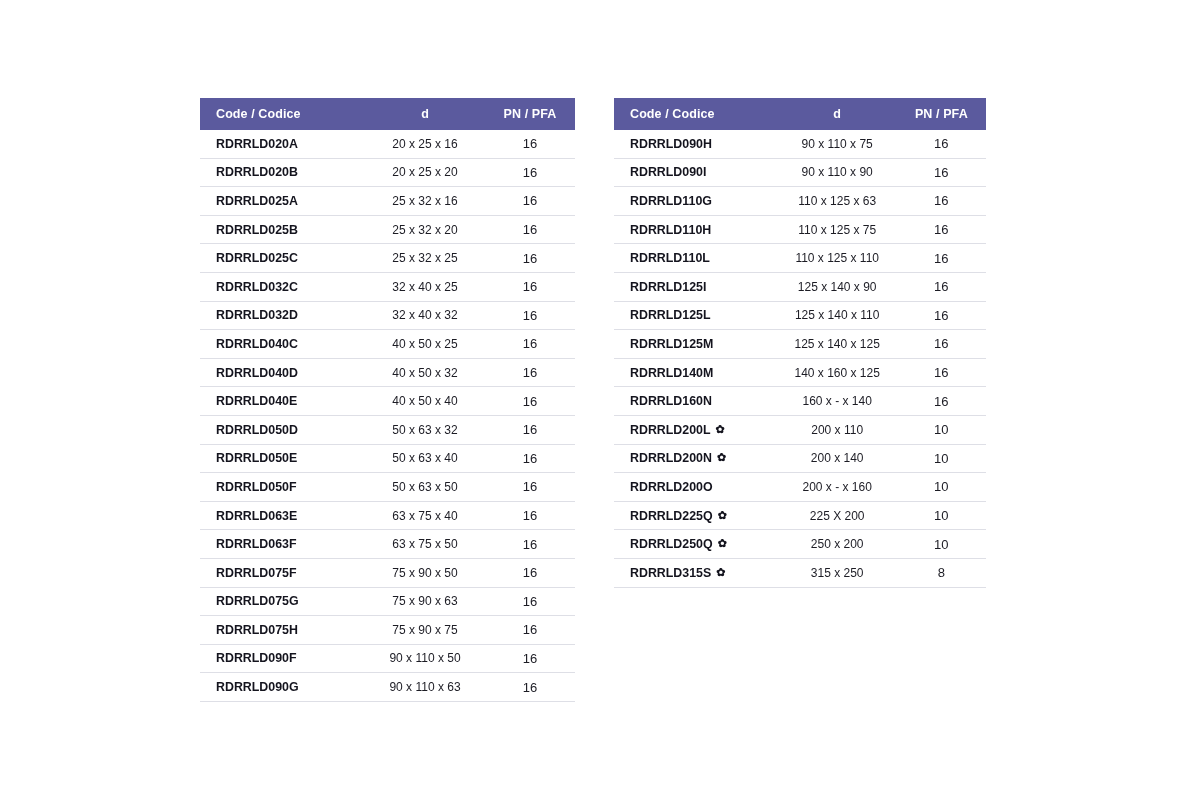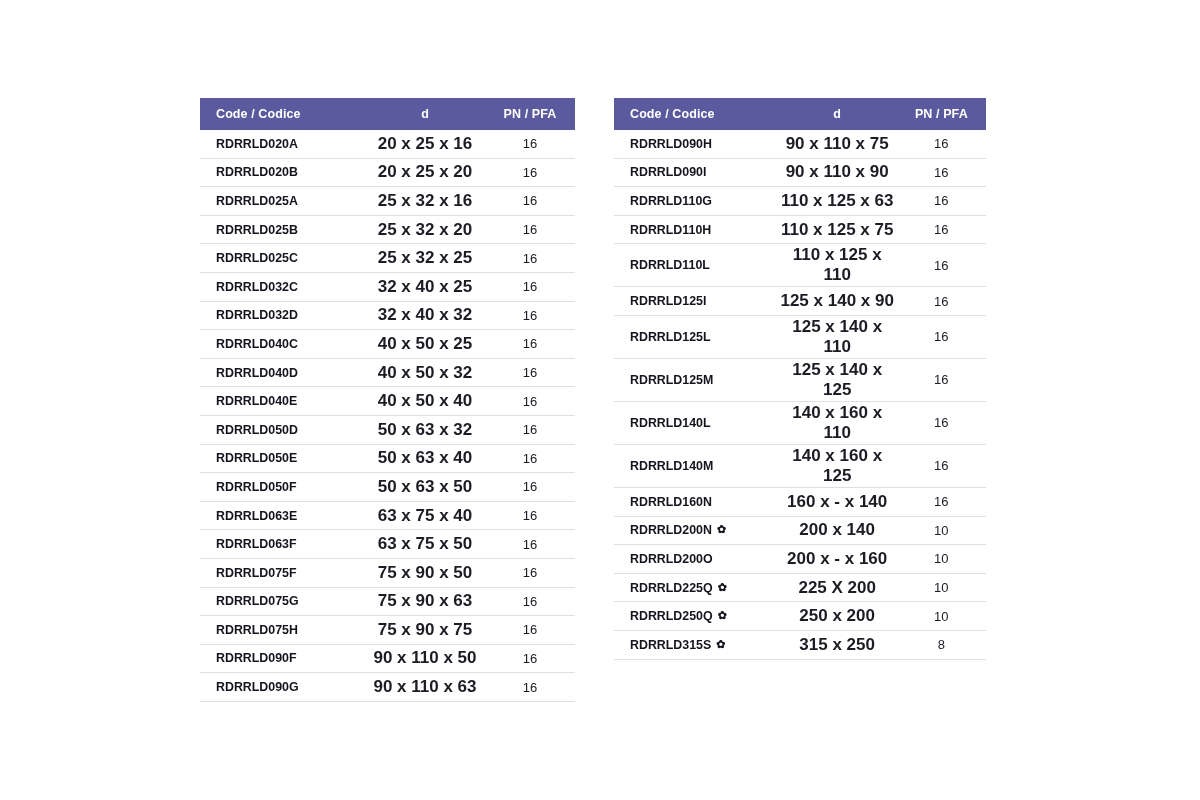--- a/index.html
+++ b/index.html
@@ -55,23 +55,23 @@
     background: #ffffff;
   }
   tbody td.code {
     text-align: left;
     padding-left: 16px;
     font-weight: bold;
     color: #14141e;
     font-size: 12.4px;
   }
   tbody td.dim {
-    font-size: 17px;
+    font-size: 12px;
     color: #1c1c24;
-    font-weight: bold;
+    font-weight: normal;
   }
   tbody td.pn {
     font-size: 13px;
     color: #1c1c24;
   }
   tbody tr:last-child td { border-bottom: 1px solid #dedfe6; }
 
   
   col.c-code { width: 44%; }
   col.c-d    { width: 32%; }
@@ -279,33 +279,33 @@
             <td class="code">RDRRLD125L</td>
             <td class="dim">125 x 140 x 110</td>
             <td class="pn">16</td>
           </tr>
           <tr>
             <td class="code">RDRRLD125M</td>
             <td class="dim">125 x 140 x 125</td>
             <td class="pn">16</td>
           </tr>
           <tr>
-            <td class="code">RDRRLD140L</td>
-            <td class="dim">140 x 160 x 110</td>
-            <td class="pn">16</td>
-          </tr>
-          <tr>
             <td class="code">RDRRLD140M</td>
             <td class="dim">140 x 160 x 125</td>
             <td class="pn">16</td>
           </tr>
           <tr>
             <td class="code">RDRRLD160N</td>
             <td class="dim">160 x - x 140</td>
             <td class="pn">16</td>
+          </tr>
+          <tr>
+            <td class="code">RDRRLD200L<span class="flower">✿</span></td>
+            <td class="dim">200 x 110</td>
+            <td class="pn">10</td>
           </tr>
           <tr>
             <td class="code">RDRRLD200N<span class="flower">✿</span></td>
             <td class="dim">200 x 140</td>
             <td class="pn">10</td>
           </tr>
           <tr>
             <td class="code">RDRRLD200O</td>
             <td class="dim">200 x - x 160</td>
             <td class="pn">10</td>

